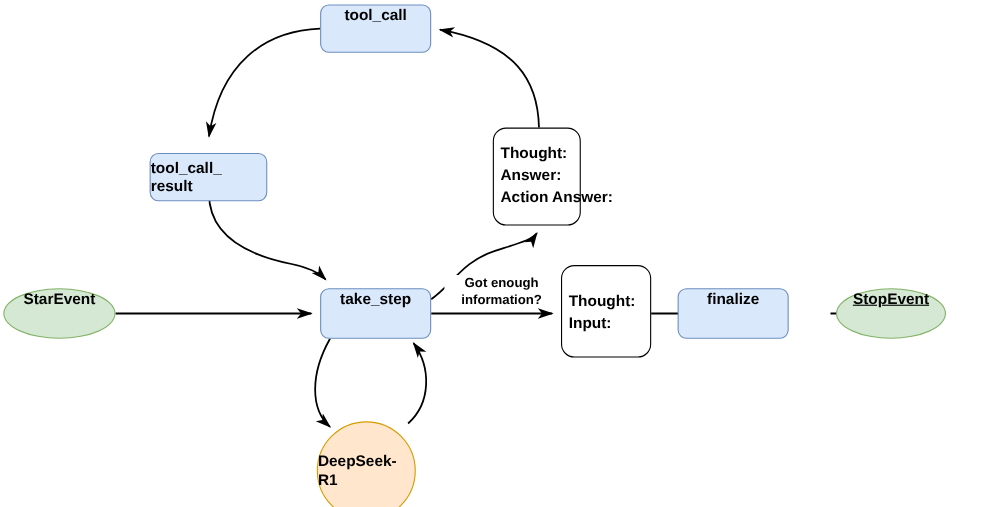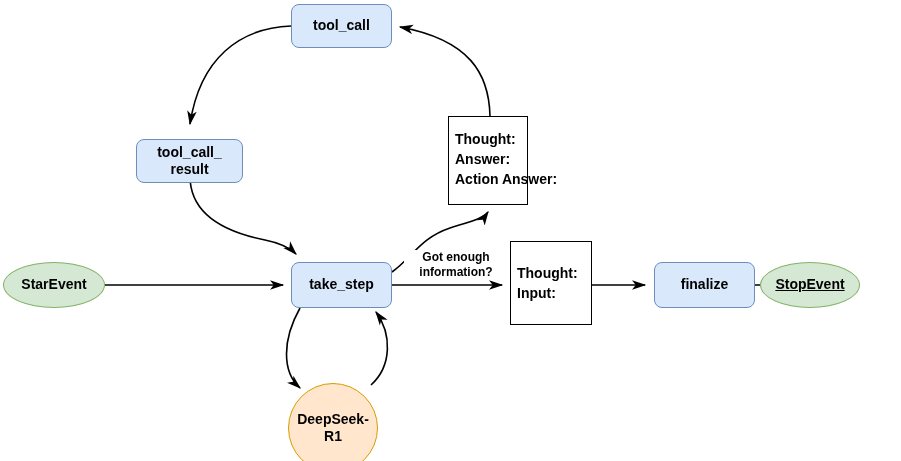--- a/index.html
+++ b/index.html
@@ -21,21 +21,21 @@
     position: absolute;
     left: 0;
     top: 0;
     width: 901px;
     height: 461px;
   }
   .node {
     position: absolute;
     box-sizing: border-box;
     display: flex;
-    align-items: center;
+    align-items: flex-start;
     justify-content: center;
     text-align: center;
     font-weight: bold;
     font-size: 14px;
     color: #000000;
     line-height: 1.25;
     z-index: 2;
   }
   .node-process {
     background: #dae8fc;
@@ -48,21 +48,21 @@
     border-radius: 50%;
   }
   .node-llm {
     background: #ffe6cc;
     border: 1px solid #d79b00;
     border-radius: 50%;
   }
   .node-note {
     background: #ffffff;
     border: 1px solid #000000;
-    border-radius: 0;
+    border-radius: 12px;
     display: block;
     padding: 12px 6px 0 6px;
     text-align: left;
     white-space: nowrap;
   }
   .node-note .note-line {
     display: block;
     font-weight: bold;
     font-size: 14px;
     line-height: 20px;
@@ -122,21 +122,21 @@
   </div>
 
   <div class="node node-process" style="left:291px; top:262px; width:101px; height:46px;">
     <span>take_step</span>
   </div>
 
   <div class="node node-event" style="left:3px; top:262px; width:102px; height:46px;">
     <span>StarEvent</span>
   </div>
 
-  <div class="node node-process" style="left:654px; top:262px; width:101px; height:46px;">
+  <div class="node node-process" style="left:616px; top:262px; width:101px; height:46px;">
     <span>finalize</span>
   </div>
 
   <div class="node node-event" style="left:760px; top:262px; width:100px; height:46px;text-decoration:underline;">
     <span>StopEvent</span>
   </div>
 
   <div class="node node-llm" style="left:288px; top:383px; width:90px; height:90px; flex-direction:column;">
     <span>DeepSeek-</span>
     <span>R1</span>

